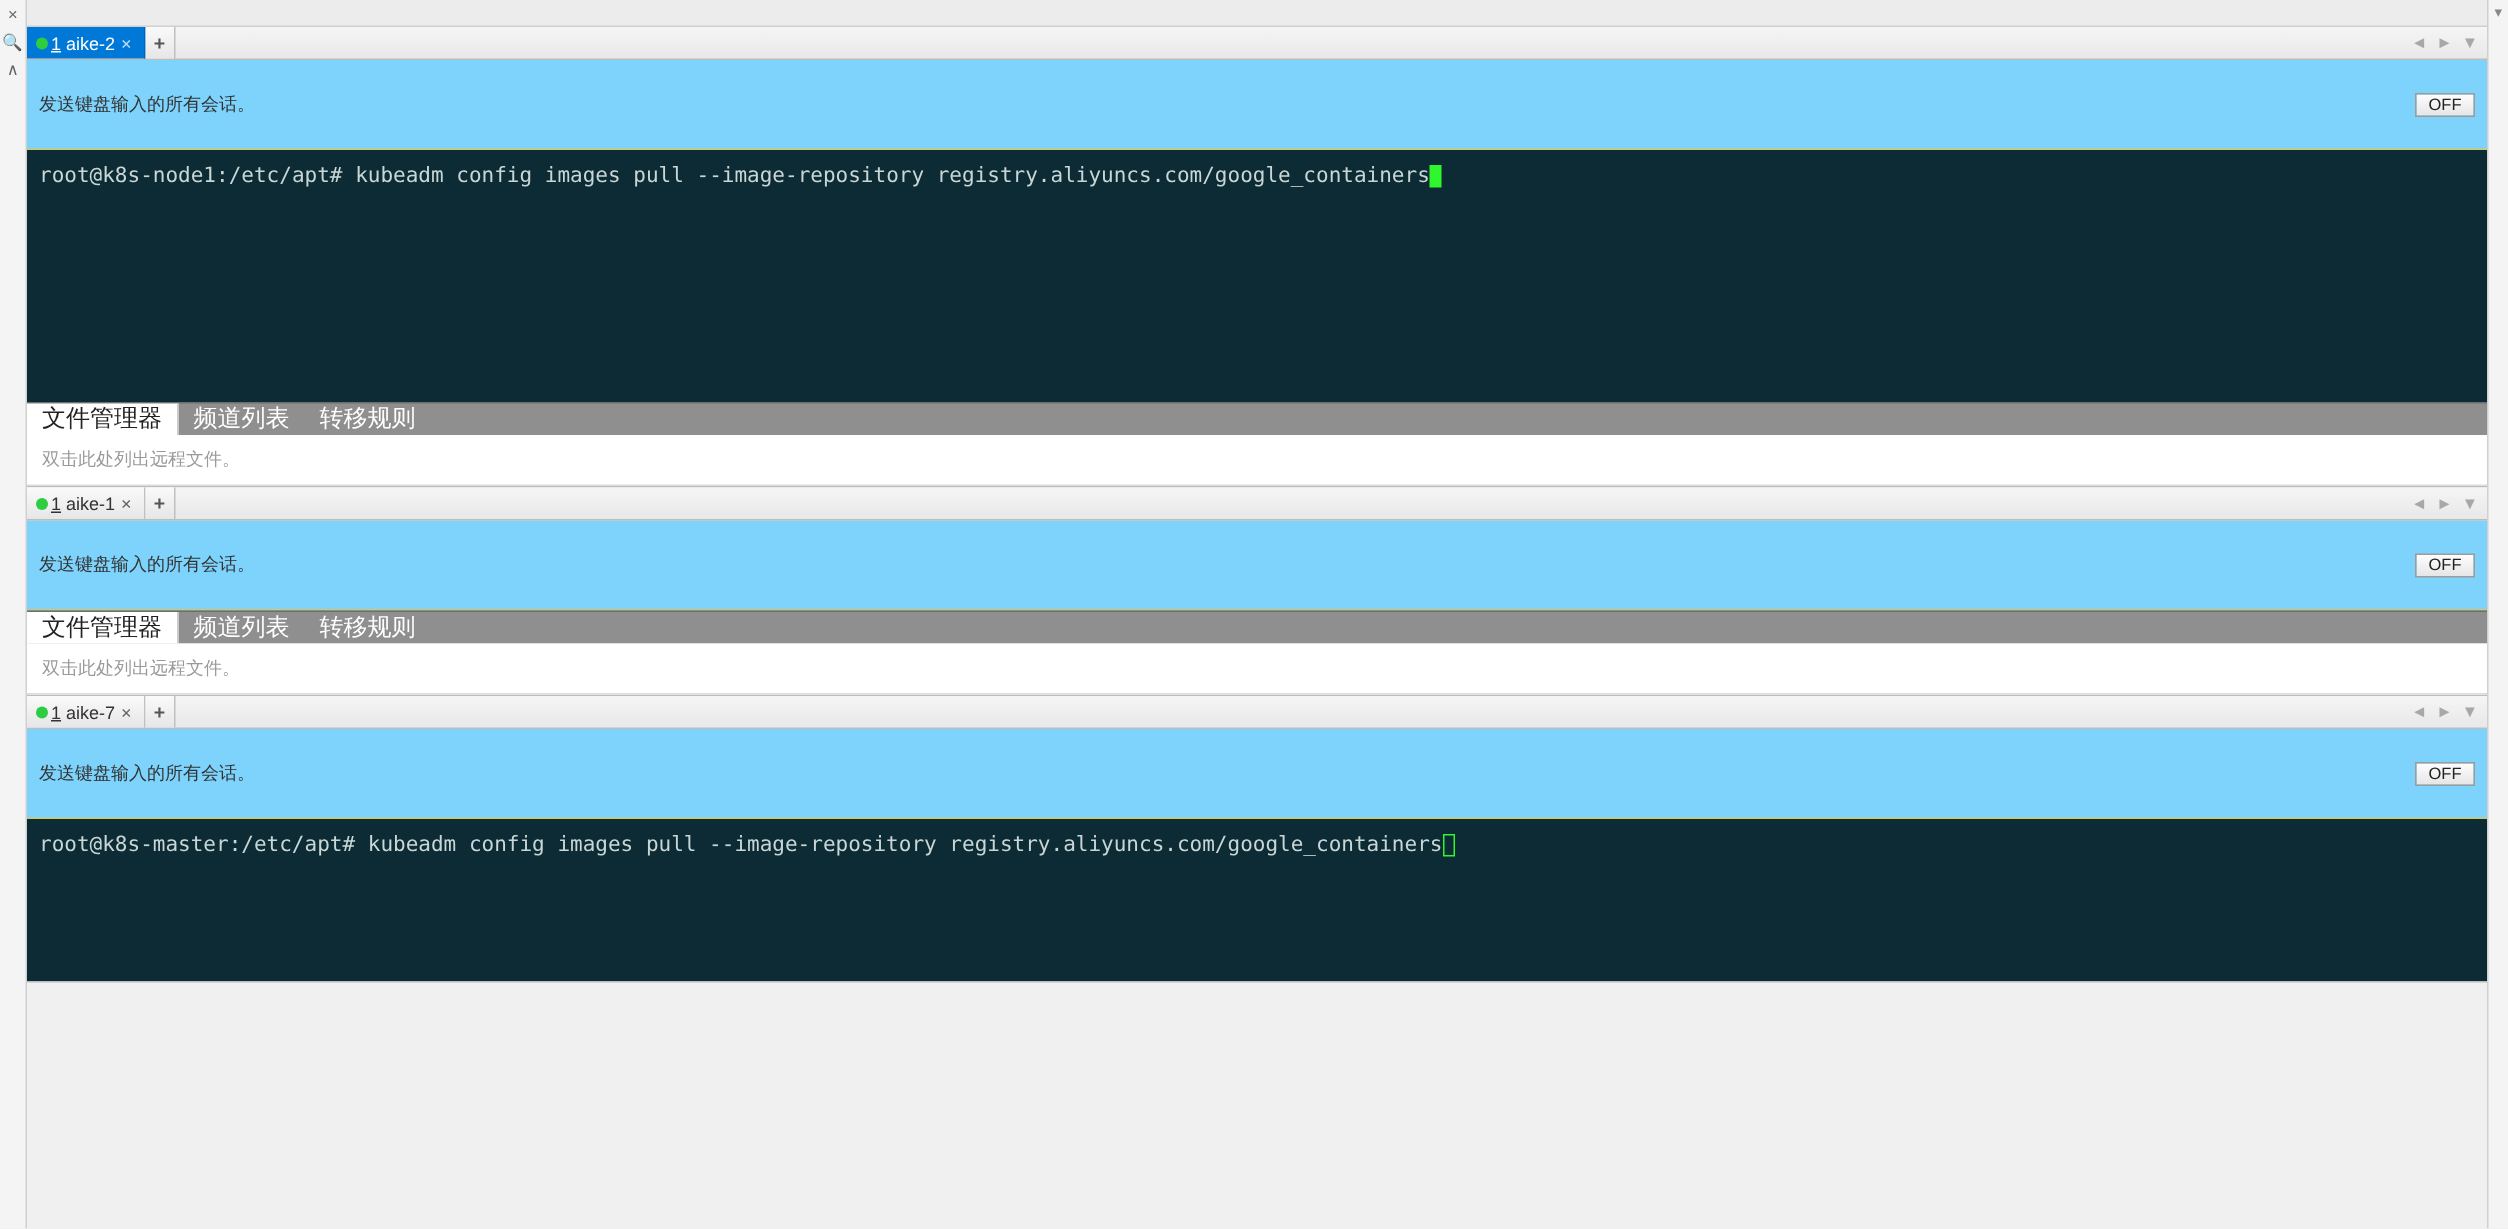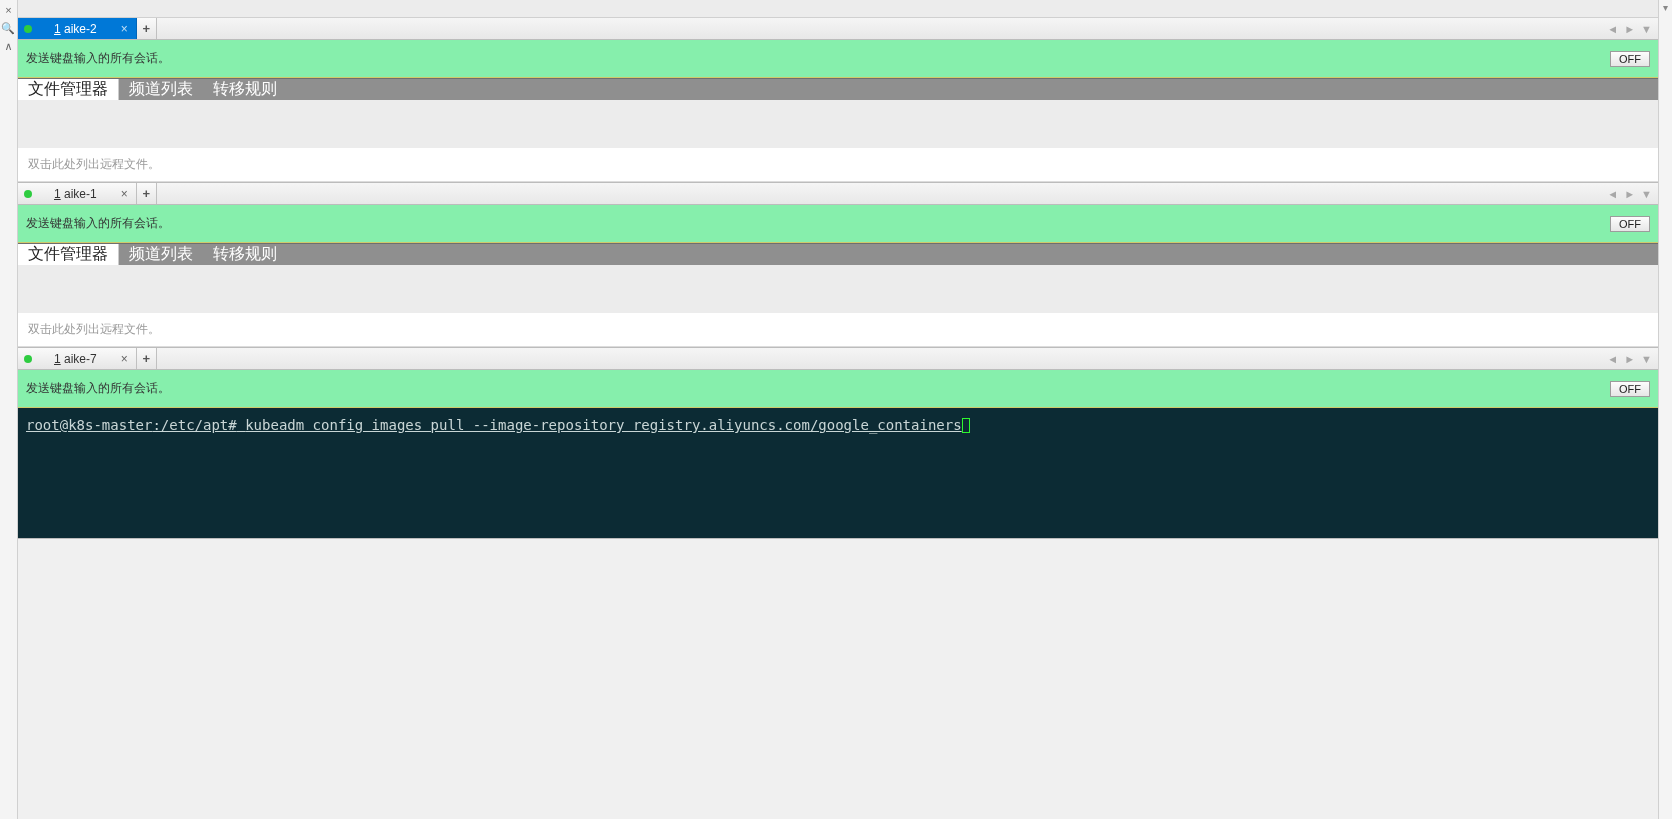--- a/index.html
+++ b/index.html
@@ -54,21 +54,21 @@
     border-bottom: 1px solid #bcbcbc;
     display: flex;
     align-items: stretch;
     position: relative;
   }
   .tab {
     display: flex;
     align-items: center;
     padding: 0 6px 0 6px;
     border-right: 1px solid #c0c0c0;
-    gap: 22px;
+    gap: 2px;
     font-size: 12px;
     color: #333;
     background: linear-gradient(#fafafa, #e6e6e6);
     cursor: pointer;
   }
   .tab.active {
     background: #0078d7;
     color: #fff;
     border-right: 1px solid #0065b8;
   }
@@ -106,23 +106,23 @@
   .tab-strip .nav-arrows span {
     cursor: pointer;
     font-size: 11px;
     padding: 0 2px;
   }
 
   .info-bar {
     display: flex;
     align-items: center;
     justify-content: space-between;
-    background: #86efac;
+    background: #7dd3fc;
     border-bottom: 1px solid #d0c96a;
-    padding: 10px 8px;
+    padding: 21px 8px;
     font-size: 12px;
     color: #333;
   }
   .off-btn {
     border: 1px solid #9c9c9c;
     background: linear-gradient(#fdfdfd, #e6e6e6);
     padding: 1px 8px;
     font-size: 11px;
     cursor: pointer;
     color: #222;
@@ -174,41 +174,40 @@
     border-right: 1px solid #ccc;
   }
 
   .file-area {
     background: #fff;
     padding: 8px 10px;
     color: #9a9a9a;
     font-size: 12px;
     cursor: pointer;
     border-bottom: 1px solid #dcdcdc;
-    margin-top: 48px;
   }
 
   .right-strip {
     width: 14px;
     background: #f4f4f4;
     border-left: 1px solid #d0d0d0;
     display: flex;
     flex-direction: column;
     align-items: center;
   }
   .right-strip .drop {
     margin-top: 2px;
     font-size: 10px;
     color: #888;
     cursor: pointer;
   }
 
   .pane1 .terminal { height: 168px; }
   .pane2 .terminal { height: 168px; }
-  .pane3 .terminal { height: 130px; text-decoration: underline; }
+  .pane3 .terminal { height: 108px; }
 </style>
 </head>
 <body>
 
 <div class="left-gutter">
   <div class="lg-btn">×</div>
   <div class="lg-btn">🔍</div>
   <div class="lg-btn">∧</div>
 </div>
 
@@ -226,20 +225,21 @@
       <div class="nav-arrows">
         <span>◄</span>
         <span>►</span>
         <span>▼</span>
       </div>
     </div>
     <div class="info-bar">
       <span>发送键盘输入的所有会话。</span>
       <button class="off-btn">OFF</button>
     </div>
+    <div class="terminal"><span class="prompt-user">root@k8s-node1</span><span>:/etc/apt#</span> <span>kubeadm config images pull --image-repository registry.aliyuncs.com/google_containers</span><span class="cursor-fill"></span></div>
     <div class="sub-tabs">
       <div class="sub-tab active">文件管理器</div>
       <div class="sub-tab">频道列表</div>
       <div class="sub-tab">转移规则</div>
     </div>
     <div class="file-area">双击此处列出远程文件。</div>
   </div>
 
   <div class="pane pane2">
     <div class="tab-strip">

